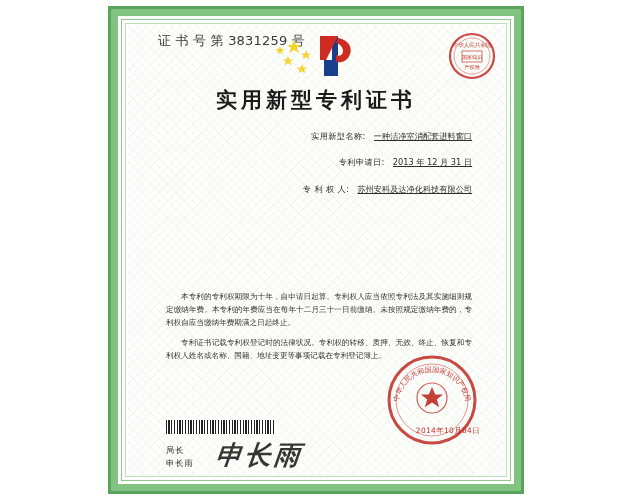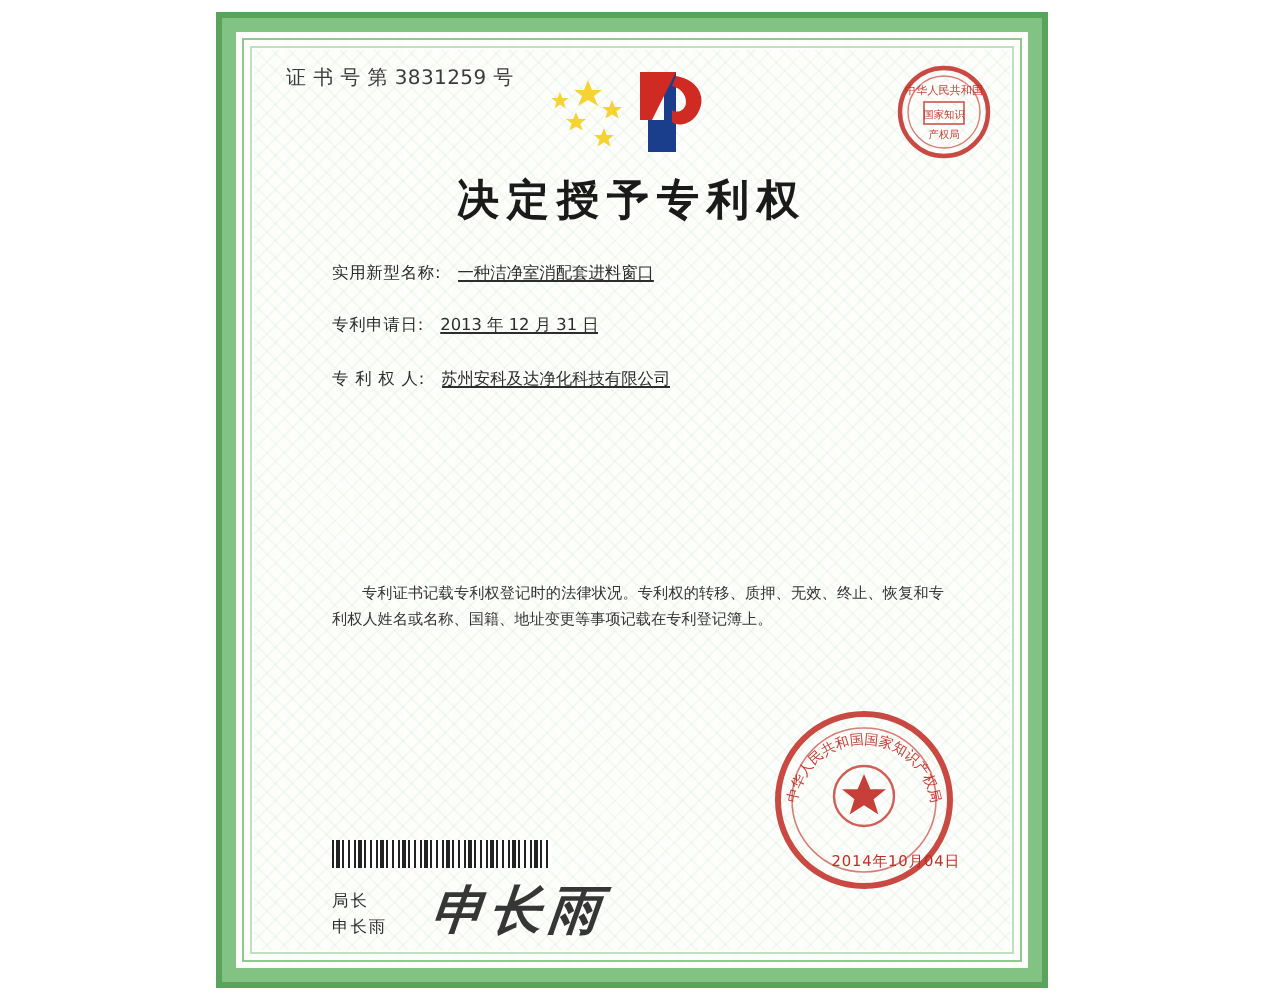--- a/index.html
+++ b/index.html
@@ -75,23 +75,23 @@
     pointer-events: none;
   }
 
   .content {
     position: absolute;
     left: 22px; top: 22px; right: 22px; bottom: 22px;
   }
 
   .cert-number {
     position: absolute;
-    left: 13px;
+    left: 28px;
     top: 4px;
-    font-size: 10px;
+    font-size: 13px;
     color: #3a3a3a;
     letter-spacing: 0.2px;
     font-family: "DejaVu Sans", sans-serif;
   }
 
   
   .emblem {
     position: absolute;
     left: 50%;
     top: 2px;
@@ -129,20 +129,21 @@
     top: 104px;
     font-size: 8.2px;
     color: #2d2d2d;
     line-height: 1.2;
   }
   .field-row {
     display: flex;
     align-items: baseline;
     margin-bottom: 16.5px;
     white-space: nowrap;
+    justify-content: flex-end;
   }
   .field-label {
     letter-spacing: 0.4px;
     color: #2d2d2d;
     flex: 0 0 auto;
   }
   .field-value {
     margin-left: 8px;
     color: #2d2d2d;
     flex: 0 1 auto;
@@ -268,38 +269,39 @@
         <svg viewBox="0 0 48 48" width="48" height="48">
           <circle cx="24" cy="24" r="22" fill="none" stroke="#c02a22" stroke-width="2.2" opacity="0.85"></circle>
           <circle cx="24" cy="24" r="18" fill="none" stroke="#c02a22" stroke-width="0.7" opacity="0.6"></circle>
           <text x="24" y="15" font-size="5.6" fill="#c02a22" text-anchor="middle" font-family="DejaVu Sans, sans-serif" opacity="0.9">中华人民共和国</text>
           <rect x="14" y="19" width="20" height="11" fill="none" stroke="#c02a22" stroke-width="0.8" opacity="0.8"></rect>
           <text x="24" y="27" font-size="5.2" fill="#c02a22" text-anchor="middle" font-family="DejaVu Sans, sans-serif" opacity="0.9">国家知识</text>
           <text x="24" y="37" font-size="5.2" fill="#c02a22" text-anchor="middle" font-family="DejaVu Sans, sans-serif" opacity="0.9">产权局</text>
         </svg>
       </div>
 
-      <div class="title">决定授予专利权</div>
+      <div class="title">实用新型专利证书</div>
 
       <div class="fields">
         <div class="field-row">
           <span class="field-label">实用新型名称:</span>
           <span class="field-value">一种洁净室消配套进料窗口</span>
         </div>
         <div class="field-row">
           <span class="field-label">专利申请日:</span>
           <span class="field-value">2013 年 12 月 31 日</span>
         </div>
         <div class="field-row">
           <span class="field-label">专 利 权 人:</span>
           <span class="field-value">苏州安科及达净化科技有限公司</span>
         </div>
       </div>
 
       <div class="paragraphs">
+        <p>本专利的专利权期限为十年，自申请日起算。专利权人应当依照专利法及其实施细则规定缴纳年费。本专利的年费应当在每年十二月三十一日前缴纳。未按照规定缴纳年费的，专利权自应当缴纳年费期满之日起终止。</p>
         <p>专利证书记载专利权登记时的法律状况。专利权的转移、质押、无效、终止、恢复和专利权人姓名或名称、国籍、地址变更等事项记载在专利登记簿上。</p>
       </div>
 
       <div class="barcode"></div>
 
       <div class="signature-block">
         <div class="sig-label">局长</div>
         <div class="sig-label">申长雨</div>
       </div>
 

